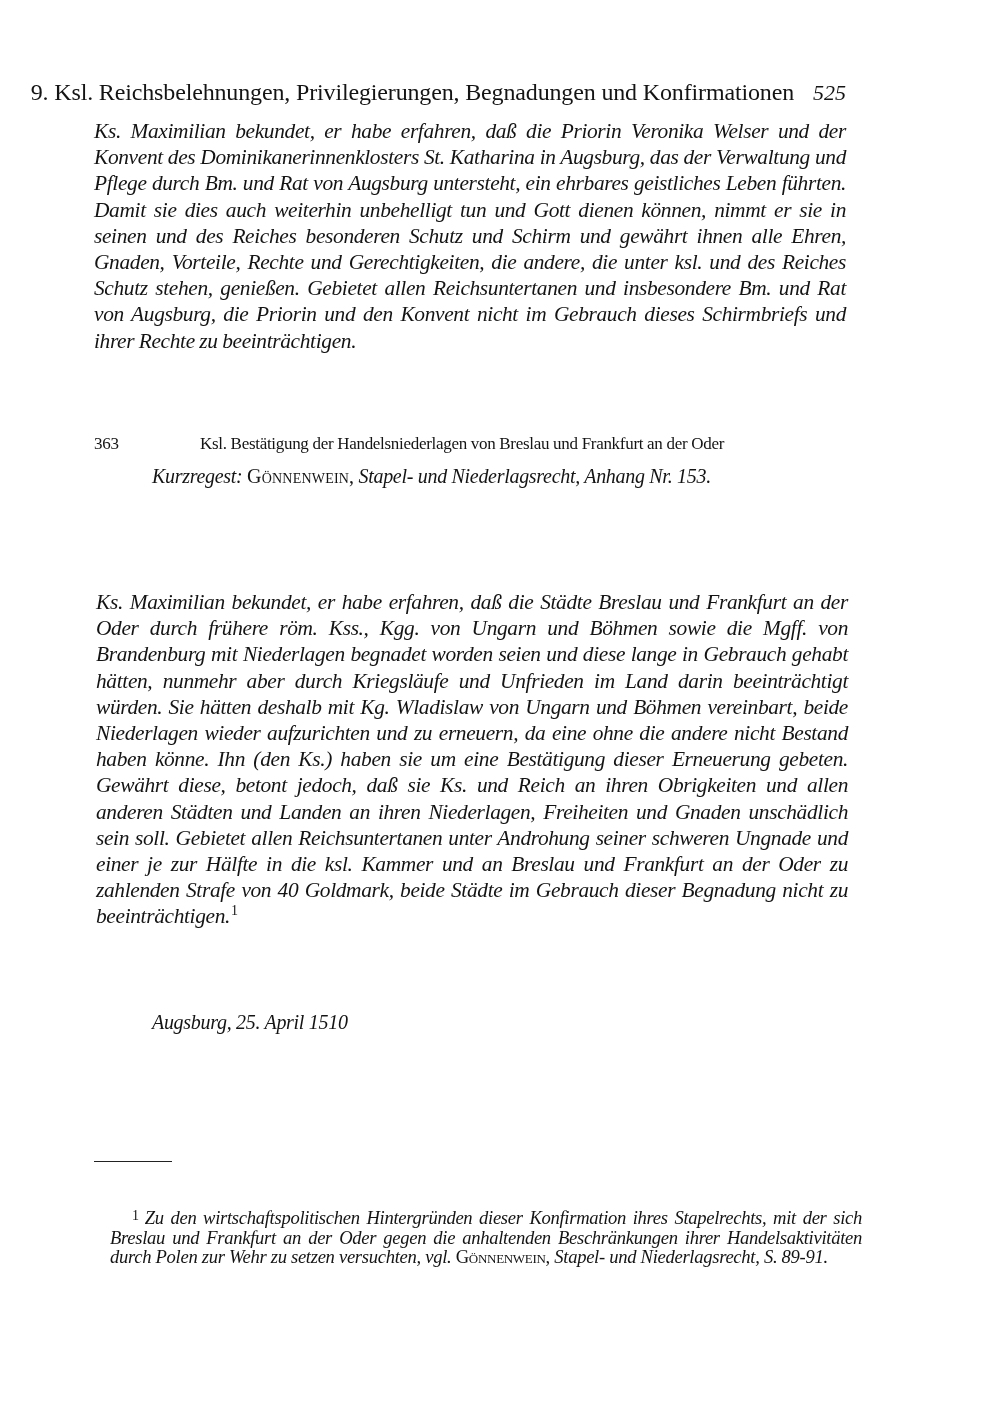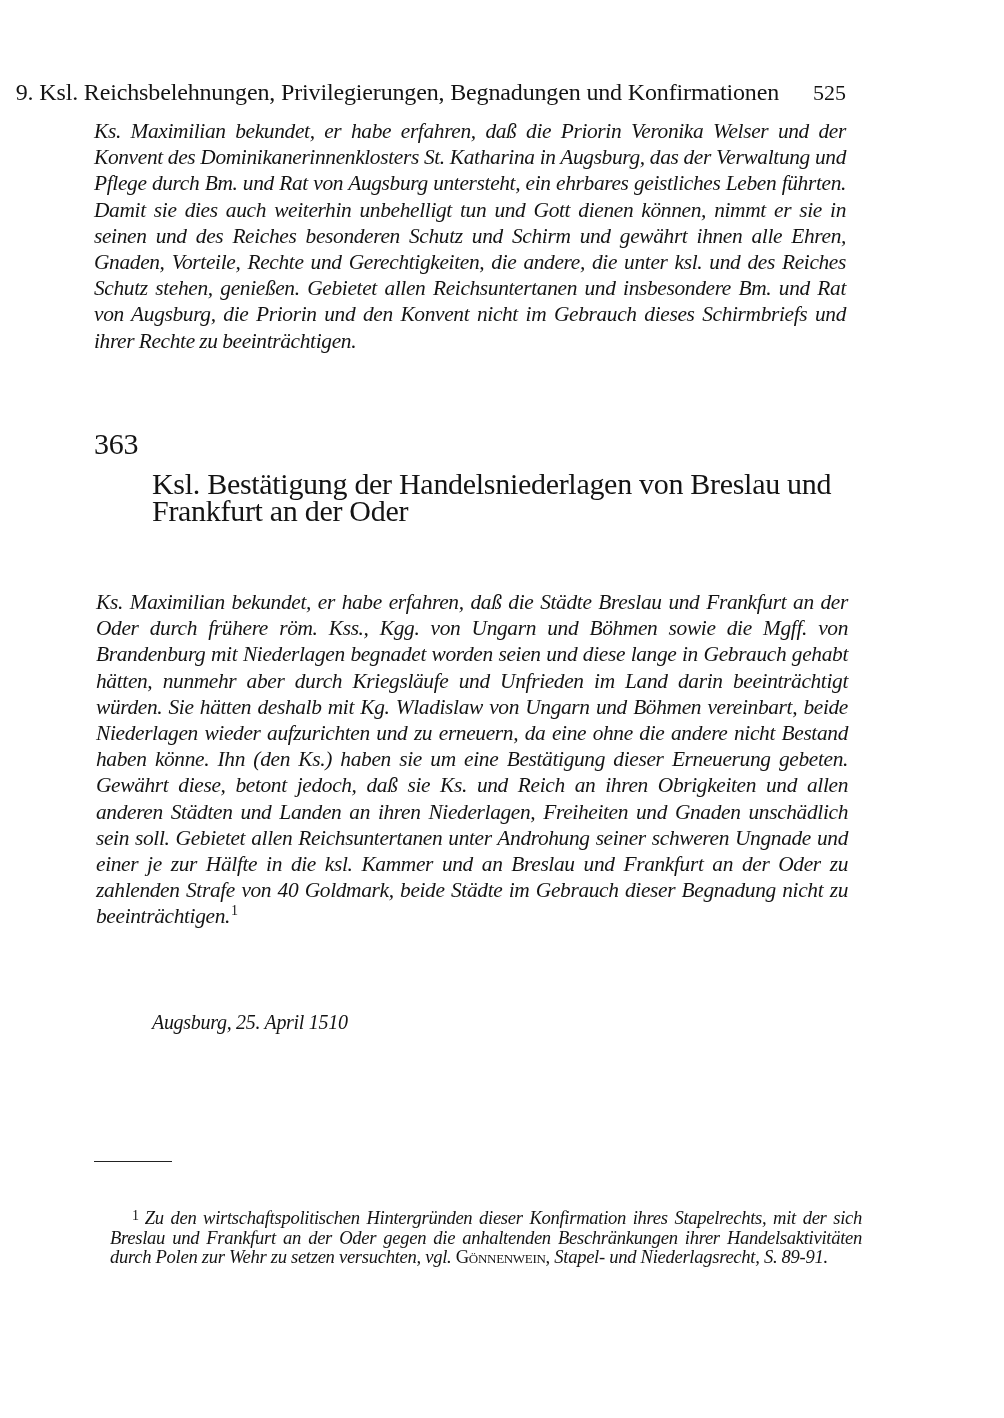--- a/index.html
+++ b/index.html
@@ -8,33 +8,33 @@
     font-family: "Liberation Serif", "DejaVu Serif", serif;
     color: #141414;
   }
   .page { position: absolute; left: 94px; top: 0; width: 752px; }
   .running-head {
     position: absolute; top: 80px; left: 56px; width: 696px;
     font-size: 19px; line-height: 24px; white-space: nowrap;
     display: flex; justify-content: flex-end; align-items: baseline;
   }
   .running-head .rh-title { font-size: 24px; letter-spacing: -0.15px; }
-  .running-head .rh-num { font-size: 22px; margin-left: 34px; }
+  .running-head .rh-num { font-size: 22px; margin-left: 19px; font-style: italic; }
   .para {
     font-style: italic; font-size: 21.4px; line-height: 26.2px;
     text-align: justify; text-align-last: left;
     letter-spacing: -0.35px; word-spacing: -0.5px;
   }
   .block1 { position: absolute; top: 118px; left: 0; width: 752px; }
   .entry-head {
-    font-size: 30px; line-height: 27px; font-weight: normal;
-    display: flex; letter-spacing: -0.3px;
+    font-size: 17px; line-height: 27px; font-weight: normal;
+    display: flex; letter-spacing: -0.3px; gap: 48px;
   }
   .entry-head .num { width: 58px; flex: none; }
-  .entry-head .title { flex: 1; margin-top: 40px; }
+  .entry-head .title { flex: 1; }
   .meta {
     margin-left: 58px; font-style: italic; font-size: 20px; line-height: 24px;
     margin-top: 7px; letter-spacing: -0.3px;
   }
   .meta .sc { font-style: normal; font-variant: small-caps; letter-spacing: 0.2px; }
   .meta .up { font-style: normal; }
   .entry363 { position: absolute; top: 430px; left: 0; width: 752px; }
   .block363 { position: absolute; top: 589px; left: 2px; width: 752px; }
   .entry364 { position: absolute; top: 1003px; left: 0; width: 752px; }
   .meta.justify { text-align: justify; text-align-last: left; }
@@ -61,20 +61,21 @@
     <span class="rh-num">525</span>
   </div>
 
   <div class="para block1">Ks. Maximilian bekundet, er habe erfahren, daß die Priorin Veronika Welser und der Konvent des Dominikanerinnenklosters St. Katharina in Augsburg, das der Verwaltung und Pflege durch Bm. und Rat von Augsburg untersteht, ein ehrbares geistliches Leben führten. Damit sie dies auch weiterhin unbehelligt tun und Gott dienen können, nimmt er sie in seinen und des Reiches besonderen Schutz und Schirm und gewährt ihnen alle Ehren, Gnaden, Vorteile, Rechte und Gerechtigkeiten, die andere, die unter ksl. und des Reiches Schutz stehen, genießen. Gebietet allen Reichsuntertanen und insbesondere Bm. und Rat von Augsburg, die Priorin und den Konvent nicht im Gebrauch dieses Schirmbriefs und ihrer Rechte zu beeinträchtigen.</div>
 
   <div class="entry363">
     <div class="entry-head">
       <span class="num">363</span>
       <span class="title">Ksl. Bestätigung der Handelsniederlagen von Breslau und Frankfurt an der Oder</span>
     </div>
+    <div class="meta"><span>Kurzregest:</span> <span class="sc">Gönnenwein</span><span class="up">,</span> <span>Stapel- und Niederlagsrecht, Anhang Nr. 153.</span></div>
   </div>
 
   <div class="para block363"><span>Ks. Maximilian bekundet, er habe erfahren, daß die Städte Breslau und Frankfurt an der Oder durch frühere röm. Kss., Kgg. von Ungarn und Böhmen sowie die Mgff. von Brandenburg mit Niederlagen begnadet worden seien und diese lange in Gebrauch gehabt hätten, nunmehr aber durch Kriegsläufe und Unfrieden im Land darin beeinträchtigt würden. Sie hätten deshalb mit Kg. Wladislaw von Ungarn und Böhmen vereinbart, beide Niederlagen wieder aufzurichten und zu erneuern, da eine ohne die andere nicht Bestand haben könne. Ihn (den Ks.) haben sie um eine Bestätigung dieser Erneuerung gebeten. Gewährt diese, betont jedoch, daß sie Ks. und Reich an ihren Obrigkeiten und allen anderen Städten und Landen an ihren Niederlagen, Freiheiten und Gnaden unschädlich sein soll. Gebietet allen Reichsuntertanen unter Androhung seiner schweren Ungnade und einer je zur Hälfte in die ksl. Kammer und an Breslau und Frankfurt an der Oder zu zahlenden Strafe von 40 Goldmark, beide Städte im Gebrauch dieser Begnadung nicht zu beeinträchtigen.</span><sup class="fnref">1</sup></div>
 
   <div class="entry364">
     <div class="meta">Augsburg, 25. April 1510</div>
   </div>
 
   <div class="fn-rule"></div>
 

